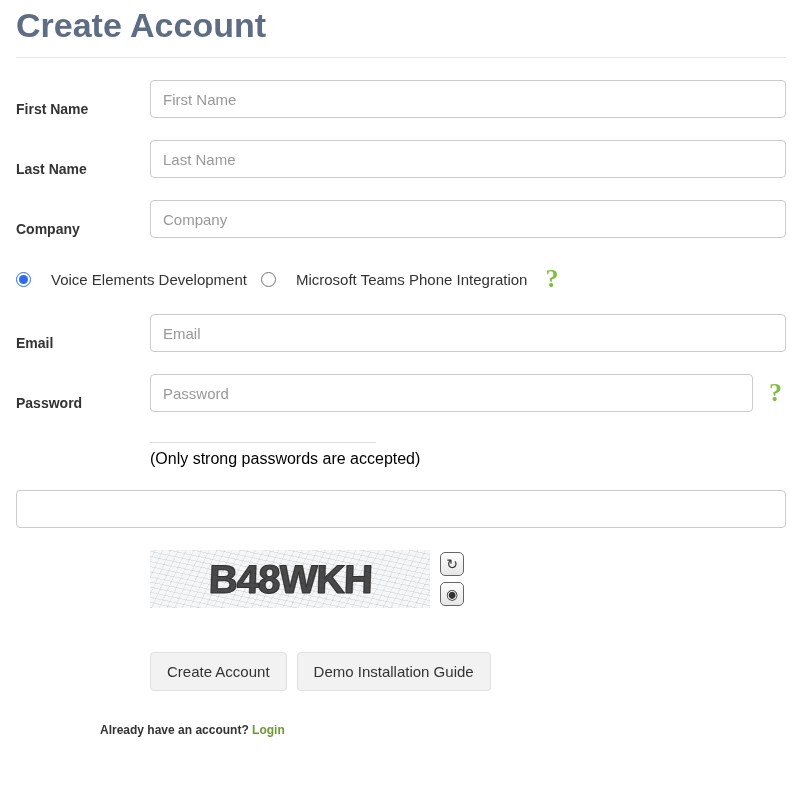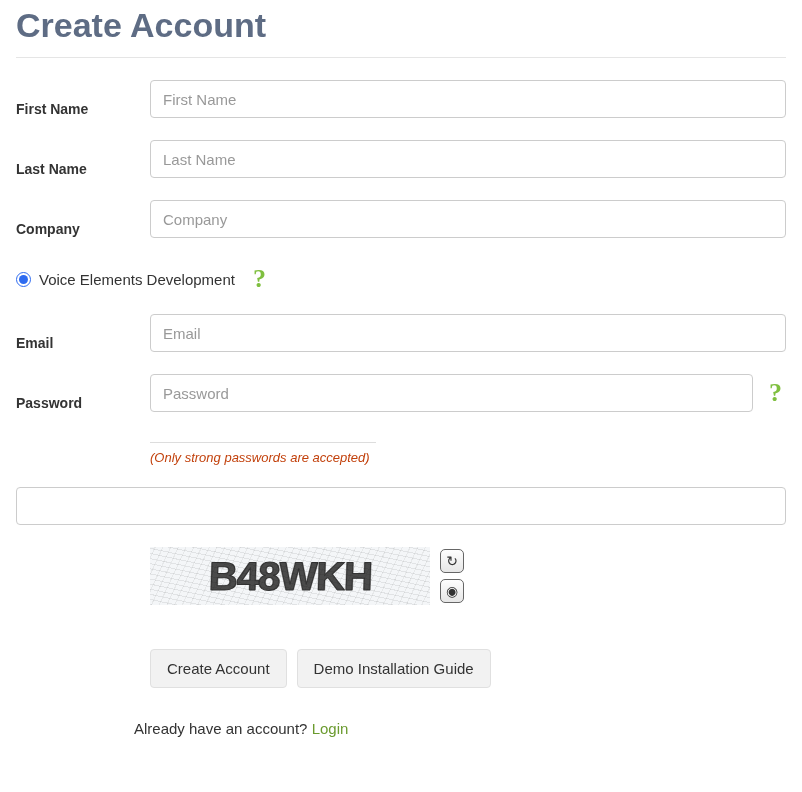--- a/index.html
+++ b/index.html
@@ -57,21 +57,21 @@
     }
     .radio-group {
       display: flex;
       align-items: center;
       gap: 14px;
       padding-top: 6px;
     }
     .radio-option {
       display: inline-flex;
       align-items: center;
-      gap: 8px;
+      gap: 20px;
       font-size: 15px;
       color: #333;
       cursor: pointer;
     }
     .radio-option input[type=radio] {
       width: 15px;
       height: 15px;
       accent-color: #2e6bf0;
     }
     .help-icon {
@@ -92,23 +92,22 @@
       width: 226px;
     }
     .strength-bar {
       width: 226px;
       height: 4px;
       border-top: 1px solid #ddd;
       margin-top: 36px;
       margin-bottom: 4px;
     }
     .strength-hint {
-      font-style: italic;
-      font-size: 13px;
-      color: #c2410c;
+      font-size: 16px;
+      color: #000000;
     }
     .confirm-disabled {
       width: 226px;
       height: 38px;
       background: #eee;
       border: 1px solid #ccc;
       border-radius: 4px;
     }
     .captcha-row {
       display: flex;
@@ -173,24 +172,25 @@
     button.action-btn {
       background: #f2f2f2;
       border: 1px solid #e0e0e0;
       border-radius: 4px;
       padding: 10px 16px;
       font-size: 15px;
       color: #333;
       cursor: pointer;
     }
     .login-prompt {
-      margin-left: 118px;
+      margin-left: 84px;
       margin-top: 32px;
-      font-size: 15px;
-      color: #333;
+      font-size: 12px;
+      color: #333;
+      font-weight: bold;
     }
     .login-prompt a {
       color: #6b9b2f;
       text-decoration: none;
       cursor: pointer;
     }
     .strength-section {
       margin-left: 134px;
       margin-top: -6px;
       margin-bottom: 22px;
@@ -222,20 +222,24 @@
     <input type="text" class="text-input" placeholder="Company" style="">
   </div>
 </div>
 
 <div class="form-row">
   <div class="field-col">
     <div class="radio-group">
       <label class="radio-option">
         <input type="radio" name="usage" checked="" style="">
         <span>Voice Elements Development</span>
+      </label>
+      <label class="radio-option">
+        <input type="radio" name="usage" style="">
+        <span>Microsoft Teams Phone Integration</span>
       </label>
       <span class="help-icon">?</span>
     </div>
   </div>
 </div>
 
 <div class="form-row">
   <div class="label-col">Email</div>
   <div class="field-col">
     <input type="text" class="text-input" placeholder="Email" style="">

